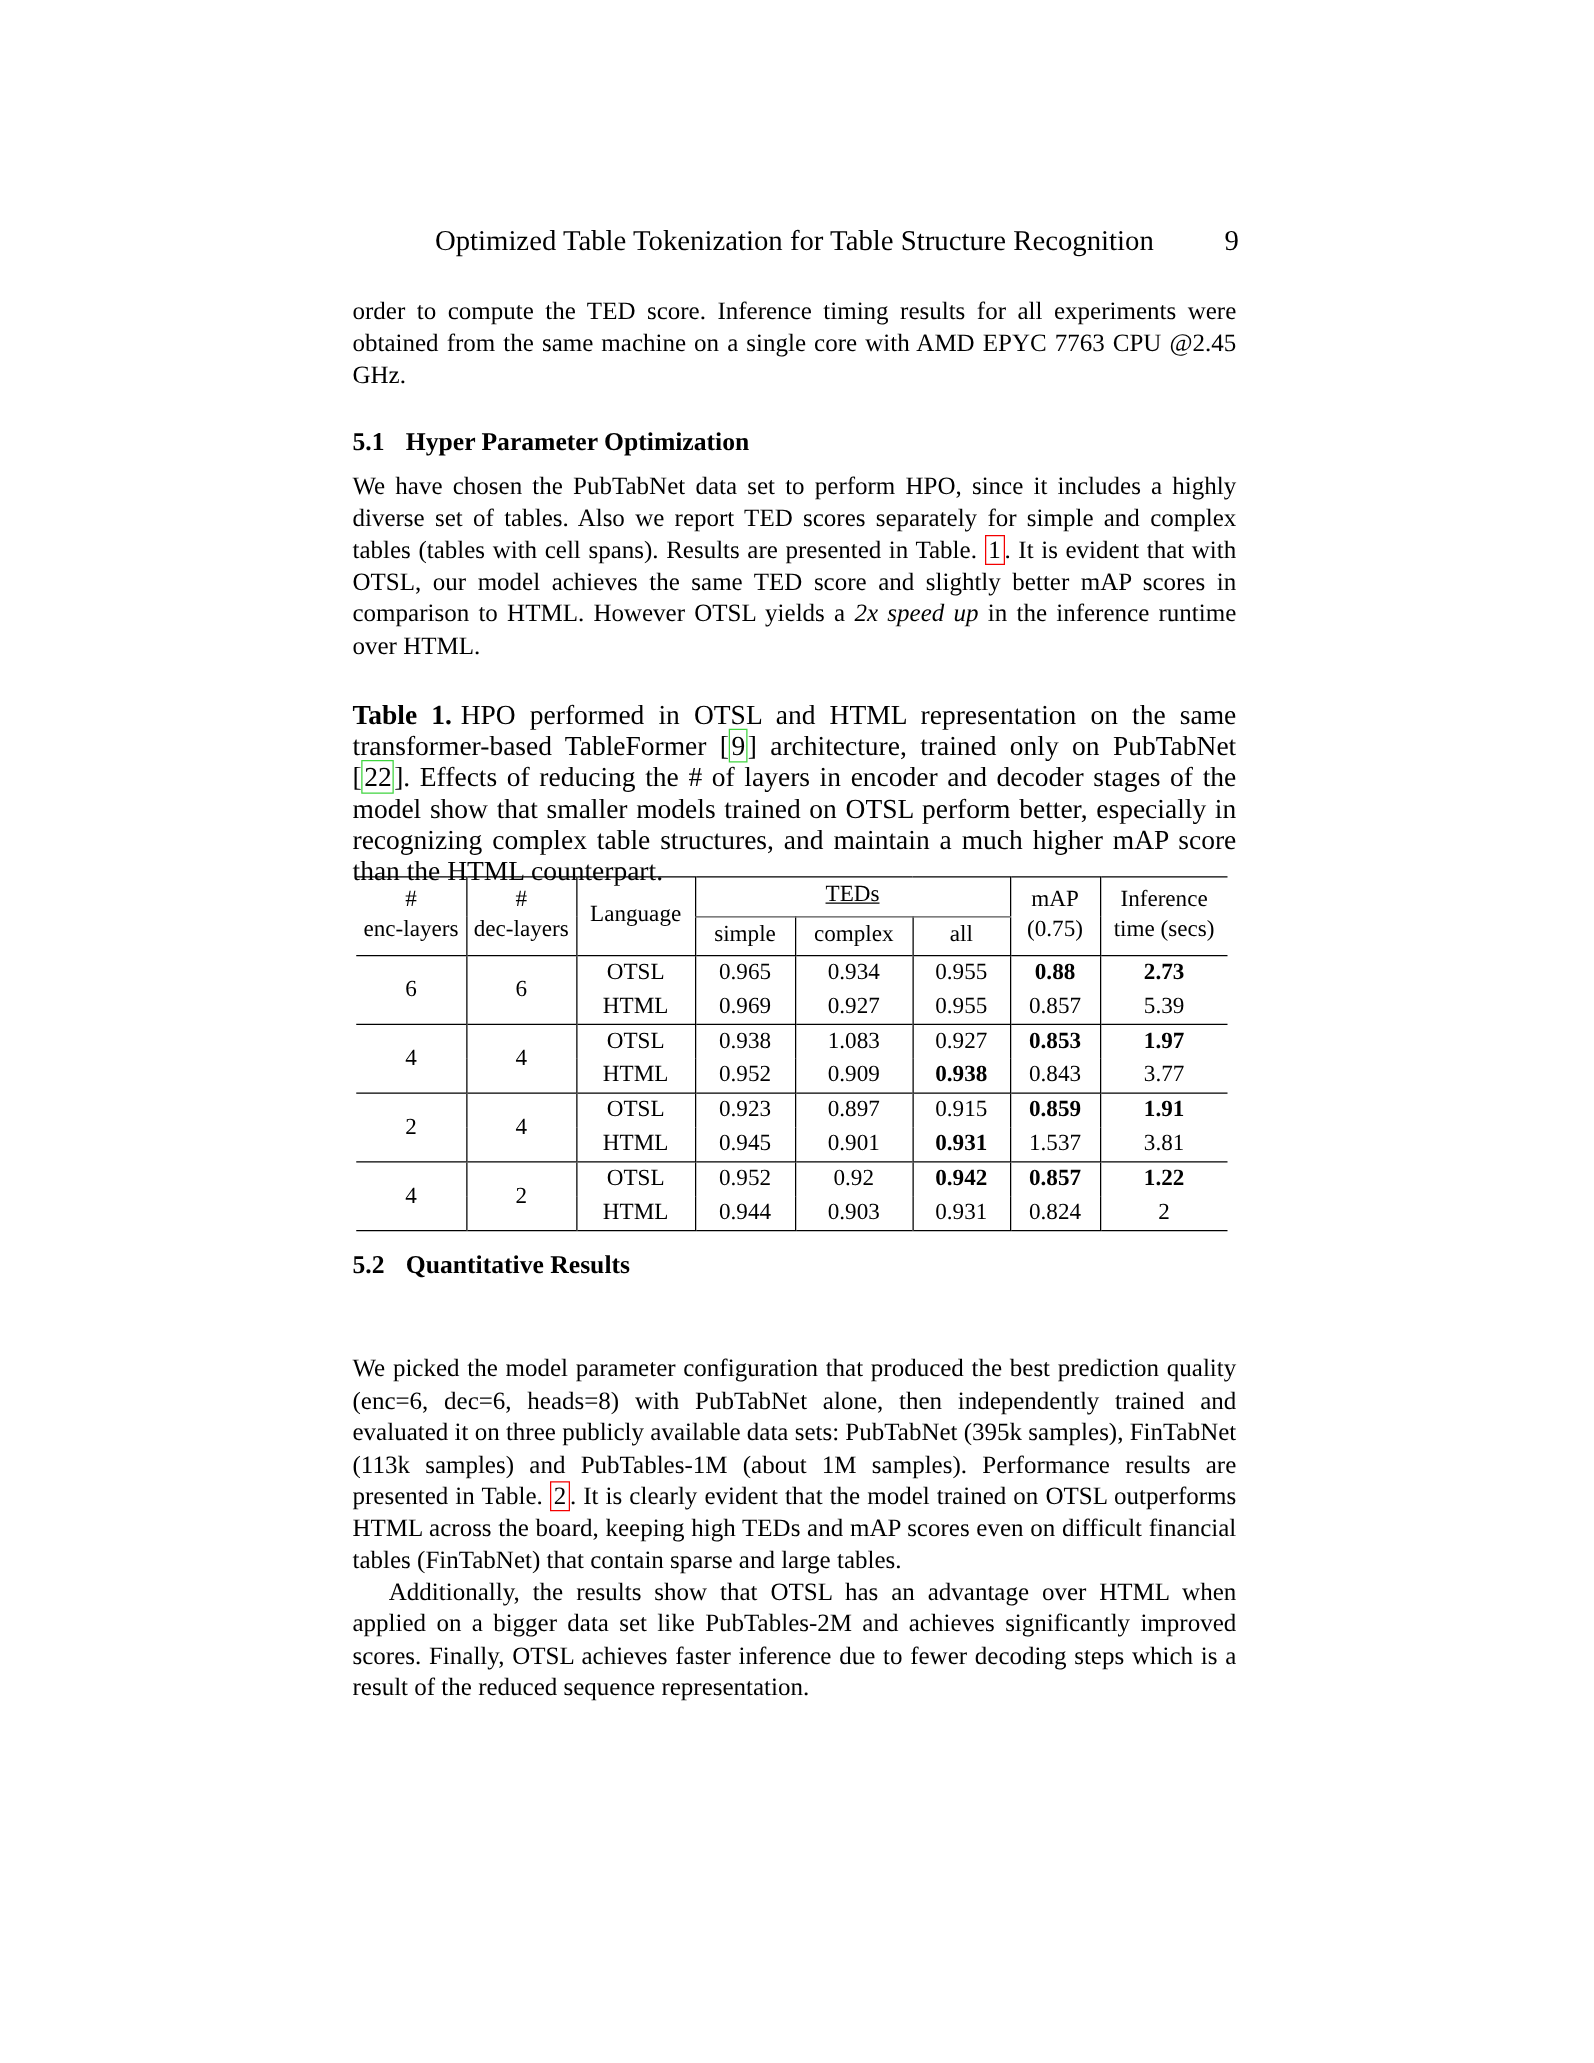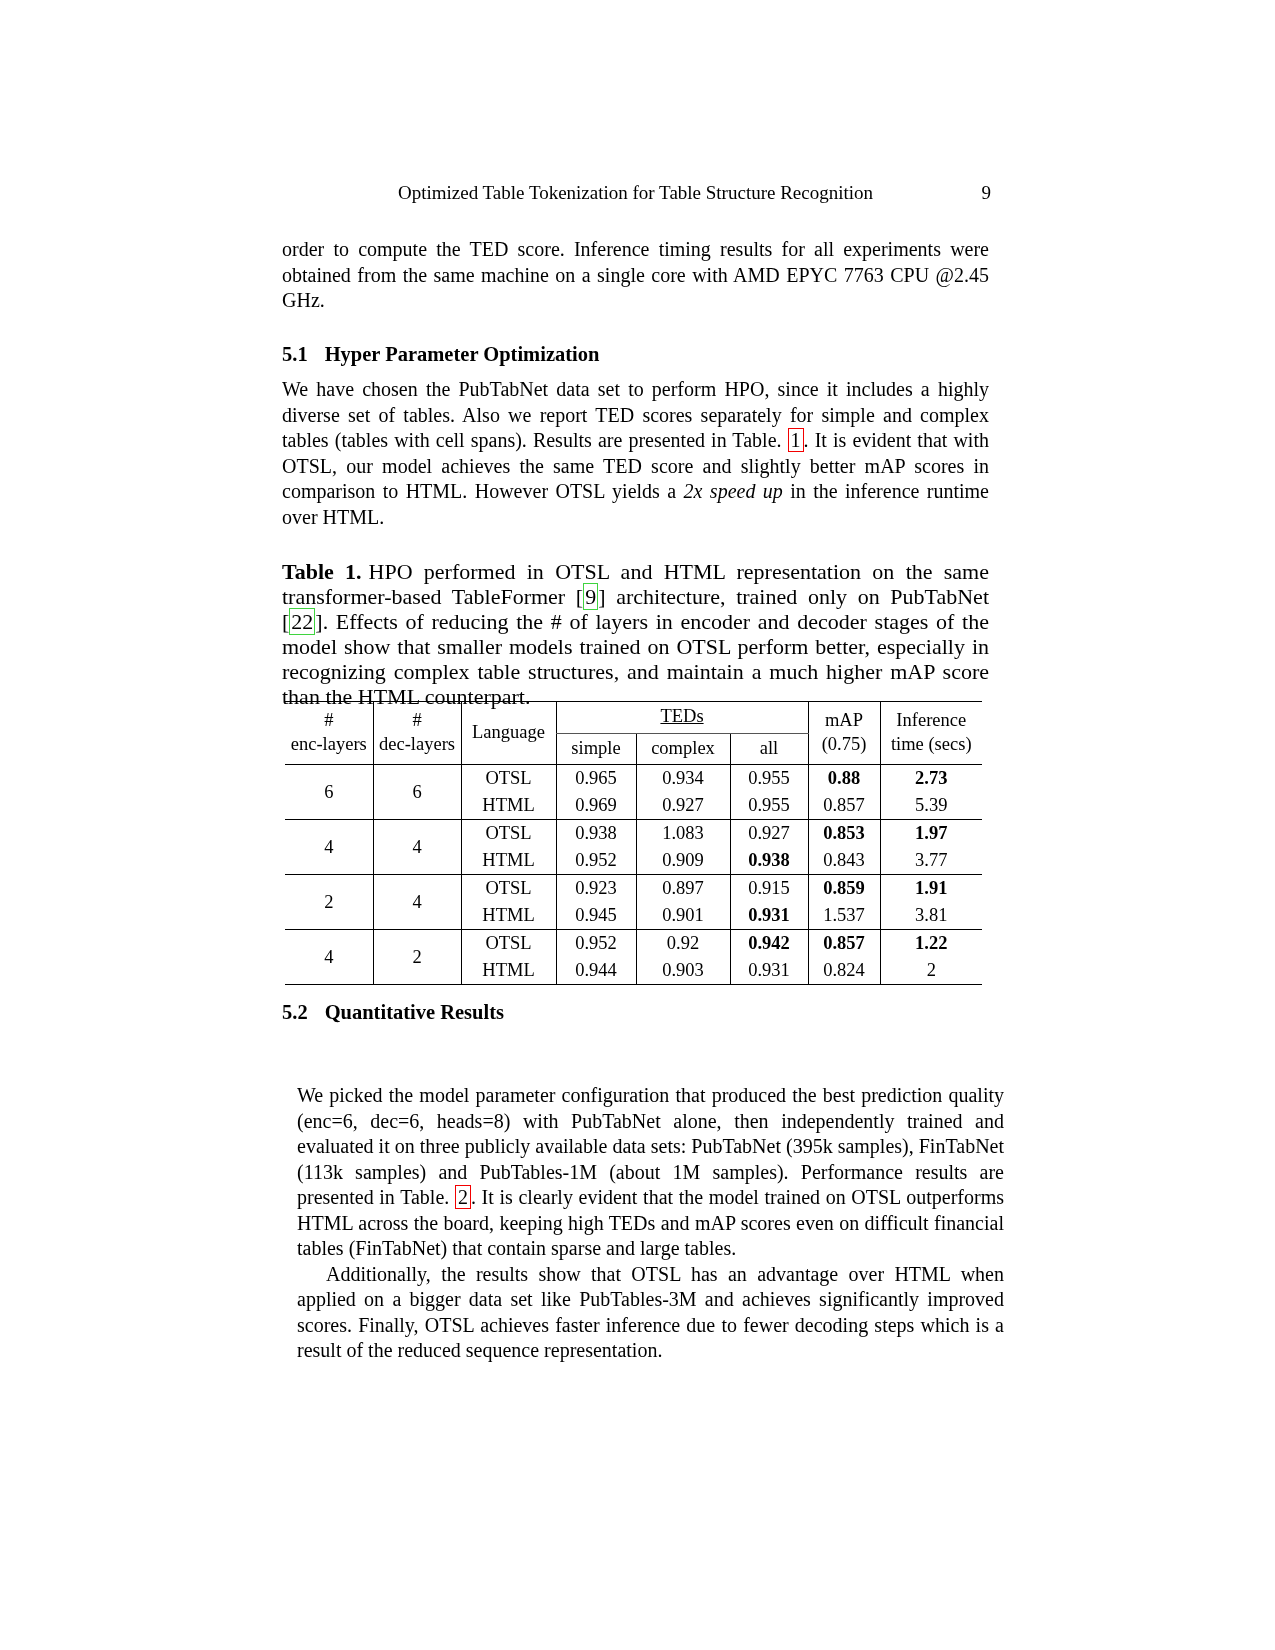--- a/index.html
+++ b/index.html
@@ -4,35 +4,35 @@
 <style>
   html,body{margin:0;padding:0;}
   body{
     width:1275px;height:1650px;background:#ffffff;position:relative;
     font-family:"Liberation Serif","DejaVu Serif",serif;color:#000;
     -webkit-font-smoothing:antialiased;
   }
   .page{position:absolute;inset:0;}
   .content{position:absolute;left:282px;top:0;width:707px;}
 
-  .running-head{position:absolute;top:182px;left:0;width:100%;font-size:19px;line-height:22px;}
+  .running-head{position:absolute;top:182px;left:0;width:100%;font-size:23px;line-height:22px;}
   .rh-title{display:block;text-align:center;}
   .rh-page{position:absolute;right:-2px;top:0;}
 
   .para{position:absolute;left:0;width:100%;font-size:20px;line-height:25.5px;
         text-align:justify;margin:0;}
   #intro-par{top:237px;}
 
   .sec-head{position:absolute;left:0;width:100%;font-size:20.5px;font-weight:bold;margin:0;}
   #sec51-head{top:343px;}
   #sec52-head{top:1001px;}
   .sec-num{margin-right:17px;}
 
   #sec51-par{top:377px;}
-  #sec52-pars{position:absolute;top:1083px;left:15px;width:100%;}
+  #sec52-pars{position:absolute;top:1083px;left:0;width:100%;}
   #sec52-pars p{font-size:20px;line-height:25.5px;text-align:justify;margin:0;}
   .indent-first{text-indent:29px;}
 
   .caption{position:absolute;top:559px;left:0;width:100%;font-size:22px;
            line-height:25px;text-align:justify;}
   .seg-n{font-style:normal;}
   .seg-i{font-style:italic;}
   .seg-caplabel{font-weight:bold;margin-right:7px;}
   .seg-rlink{border:1.5px solid var(--link-red,#f30000);padding:0 2px;}
   .seg-glink{border:1.5px solid var(--cite-green,#3fd43f);padding:0 1px;}
@@ -186,17 +186,17 @@
           </tbody>
       </table>
     </div>
 
     <h2 class="sec-head" id="sec52-head">
       <span class="sec-num">5.2</span><span>Quantitative Results</span>
     </h2>
 
     <div id="sec52-pars">
       <p><span class="seg-n">We picked the model parameter configuration that produced the best prediction quality (enc=6, dec=6, heads=8) with PubTabNet alone, then independently trained and evaluated it on three publicly available data sets: PubTabNet (395k samples), FinTabNet (113k samples) and PubTables-1M (about 1M samples). Performance results are presented in Table. </span><span class="seg-rlink">2</span><span class="seg-n">. It is clearly evident that the model trained on OTSL outperforms HTML across the board, keeping high TEDs and mAP scores even on difficult financial tables (FinTabNet) that contain sparse and large tables.</span></p>
-      <p class="indent-first"><span class="seg-n">Additionally, the results show that OTSL has an advantage over HTML when applied on a bigger data set like PubTables-3M and achieves significantly improved scores. Finally, OTSL achieves faster inference due to fewer decoding steps which is a result of the reduced sequence representation.</span></p>
+      <p class="indent-first"><span class="seg-n">Additionally, the results show that OTSL has an advantage over HTML when applied on a bigger data set like PubTables-2M and achieves significantly improved scores. Finally, OTSL achieves faster inference due to fewer decoding steps which is a result of the reduced sequence representation.</span></p>
     </div>
 
   </div>
 </div>
 
 </body></html>

